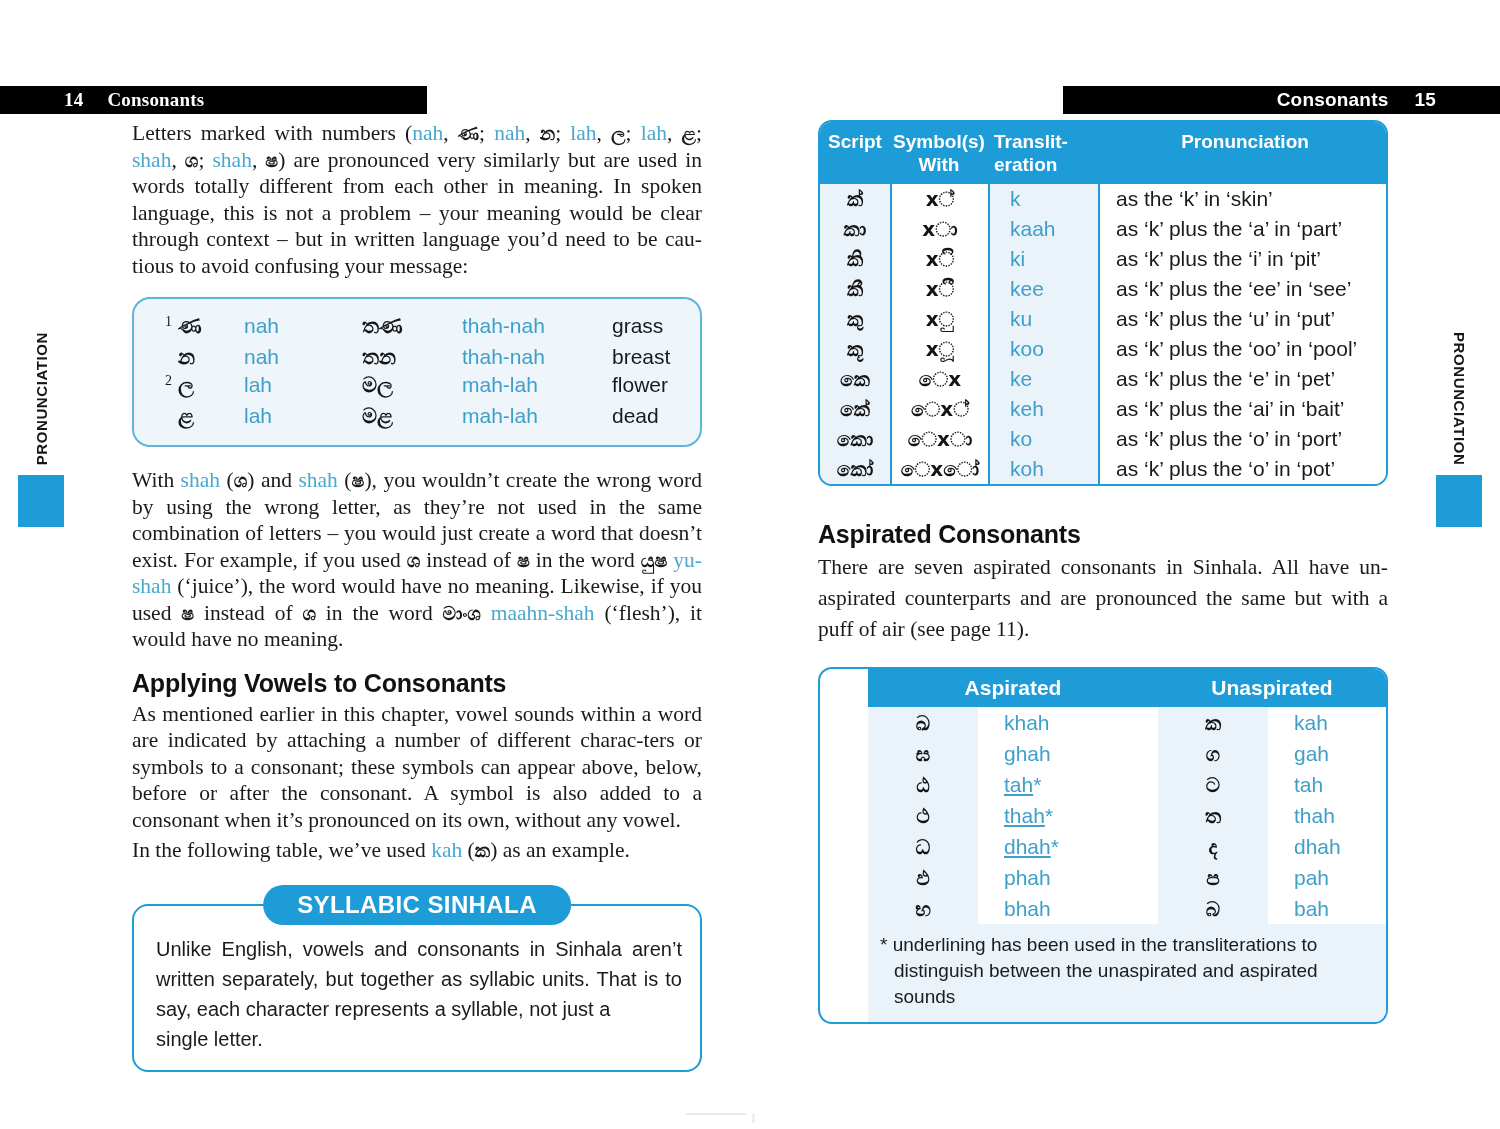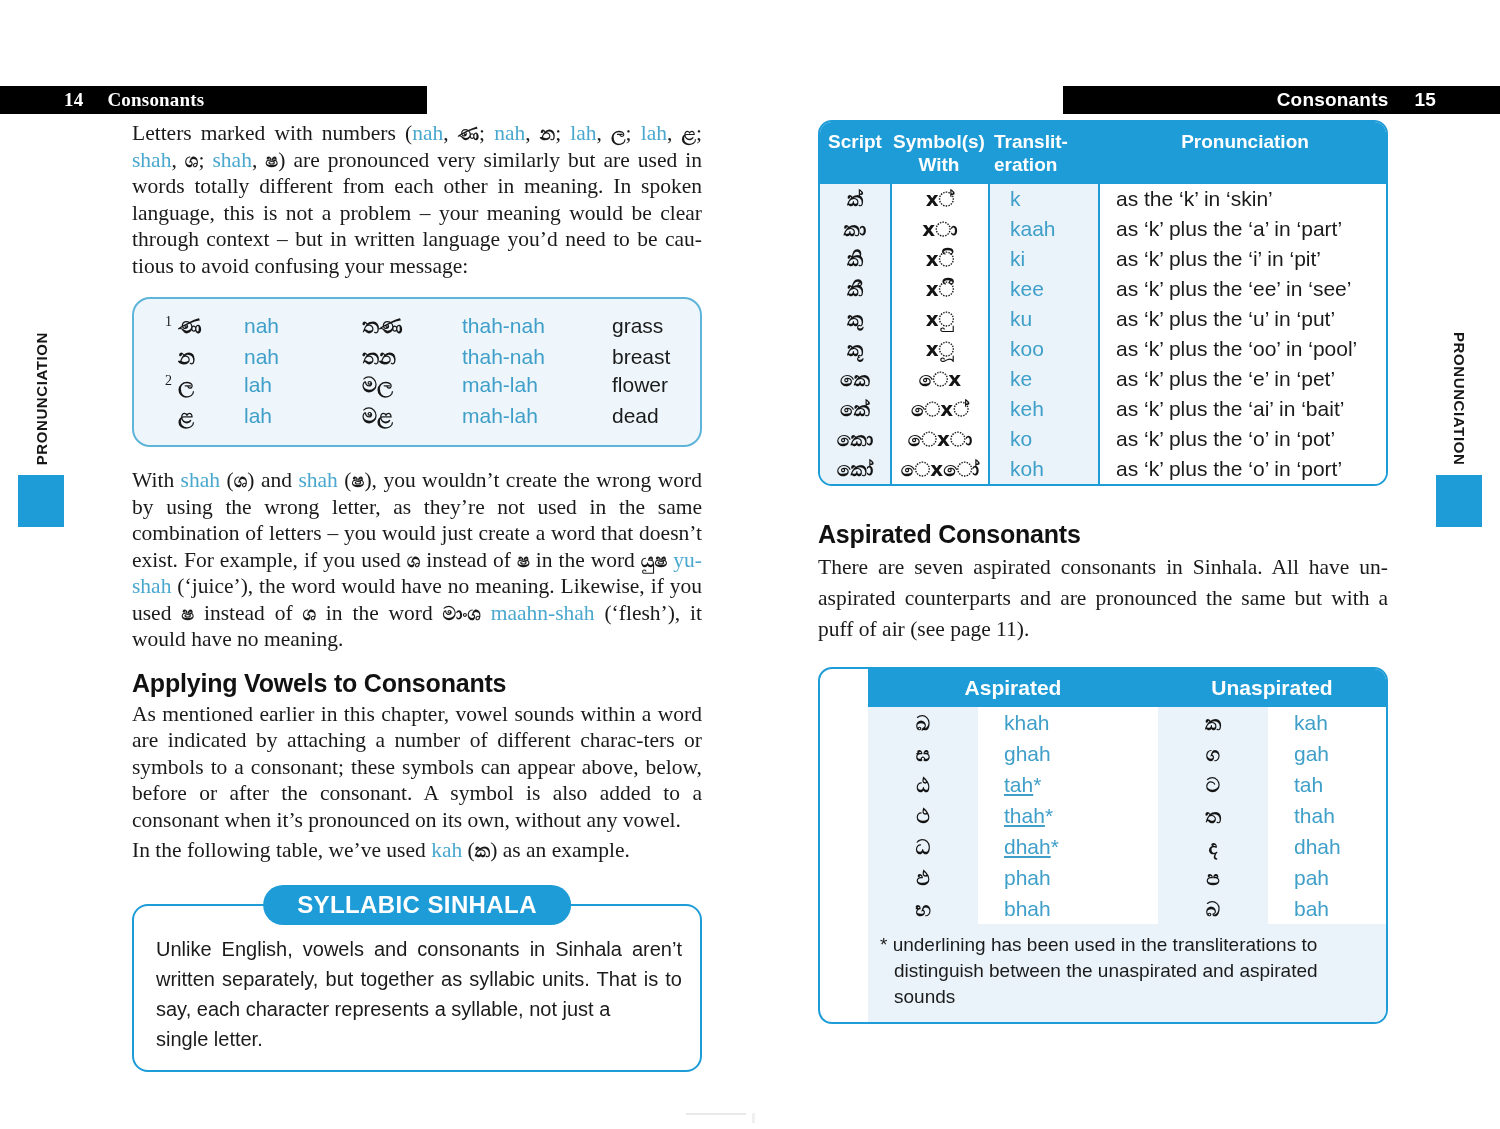--- a/index.html
+++ b/index.html
@@ -285,22 +285,22 @@
 
         <div class="vcol plain div c4">
           <div class="cell pr">as the ‘k’ in ‘skin’</div>
           <div class="cell pr">as ‘k’ plus the ‘a’ in ‘part’</div>
           <div class="cell pr">as ‘k’ plus the ‘i’ in ‘pit’</div>
           <div class="cell pr">as ‘k’ plus the ‘ee’ in ‘see’</div>
           <div class="cell pr">as ‘k’ plus the ‘u’ in ‘put’</div>
           <div class="cell pr">as ‘k’ plus the ‘oo’ in ‘pool’</div>
           <div class="cell pr">as ‘k’ plus the ‘e’ in ‘pet’</div>
           <div class="cell pr">as ‘k’ plus the ‘ai’ in ‘bait’</div>
+          <div class="cell pr">as ‘k’ plus the ‘o’ in ‘port’</div>
           <div class="cell pr">as ‘k’ plus the ‘o’ in ‘pot’</div>
-          <div class="cell pr">as ‘k’ plus the ‘o’ in ‘port’</div>
         </div>
       </div>
     </div>
 
     <h2 class="sec" style="margin-top:34px;">Aspirated Consonants</h2>
     <p class="para" style="line-height:31px;">There are seven aspirated consonants in Sinhala. All have  un-aspirated counterparts and are pronounced the same but with a puff of air (see page 11).</p>
 
     <div class="atbl">
       <div class="ahead">
         <div class="h1">Aspirated</div>

